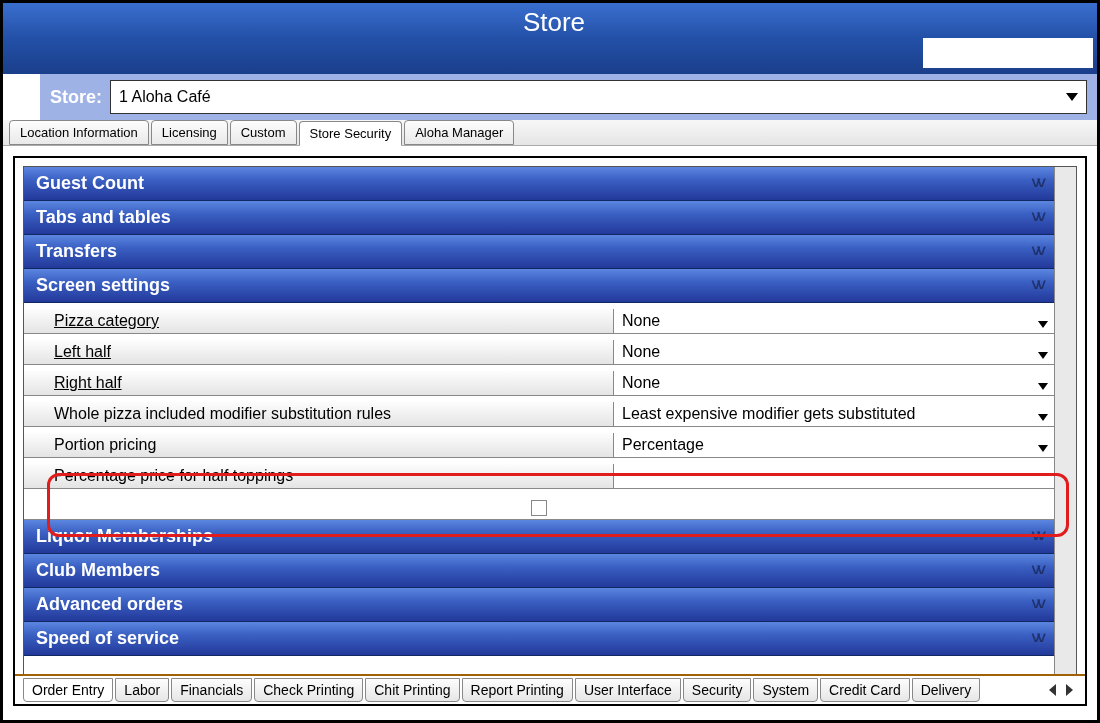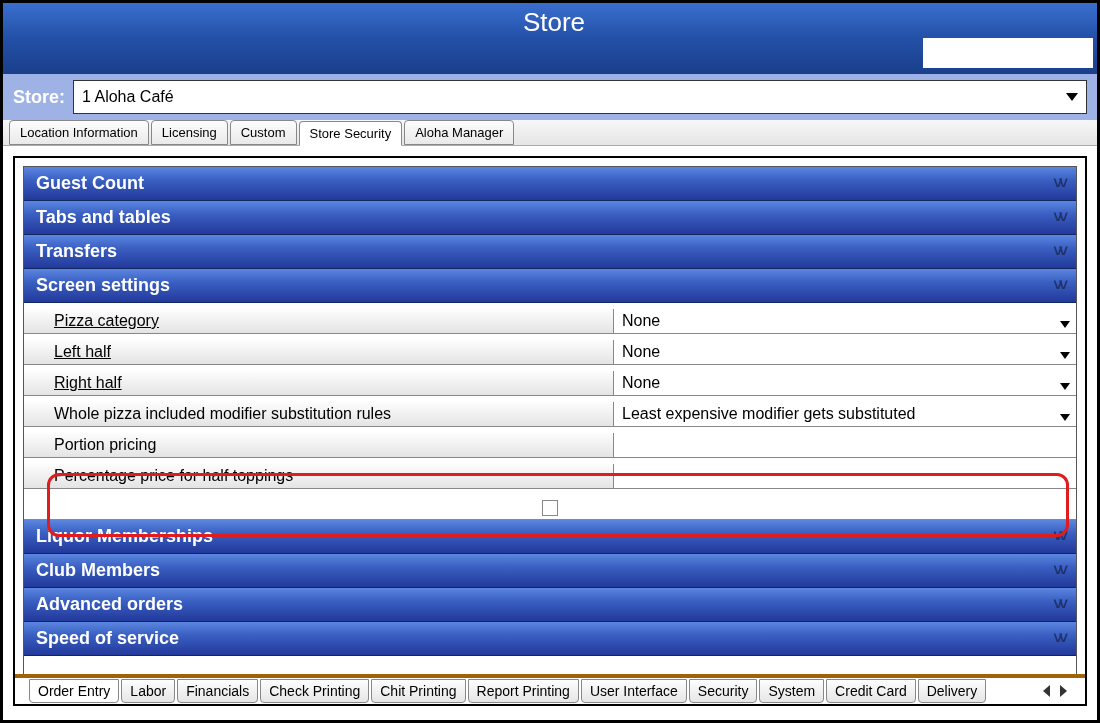--- a/index.html
+++ b/index.html
@@ -34,20 +34,21 @@
     background:#fff;
   }
 
   
   .store-row {
     background:#9fb2e5;
     padding: 6px 10px;
     display:flex;
     align-items:center;
     gap:8px;
+    margin-left:37px;
   }
   .store-row label {
     color:#fff;
     font-size:18px;
     font-weight:700;
   }
   .store-select {
     flex:1;
     height:28px;
     background:#fff;
@@ -96,21 +97,20 @@
     border:2px solid #000;
     height: 550px;
     padding:8px;
     position:relative;
   }
 
   .inner-area {
     border:1px solid #555;
     height: 100%;
     display:flex;
-    flex-direction:column;
   }
   .scroll-gutter {
     width:22px;
     background:#e9e9e9;
     border-left:1px solid #888;
   }
   .sections {
     flex:1;
     overflow:hidden;
   }
@@ -187,25 +187,25 @@
     top: 315px;
     width: 1022px;
     height: 64px;
     pointer-events:none;
   }
 
   
   .bottom-tabs {
     position:absolute;
     left:0; right:0; bottom:0;
-    border-top:4px solid #a16207;
-    background:#fff;
-    display:flex;
-    align-items:center;
-    padding:0 14px;
+    border-top:2px solid #a16207;
+    background:#fff;
+    display:flex;
+    align-items:center;
+    padding:0 8px;
     height:30px;
     margin-top:47px;
   }
   .bottom-tab {
     border:1px solid #888;
     background: linear-gradient(to bottom,#fdfdfd,#e6e6e6);
     padding:3px 8px;
     font-size:14px;
     margin-right:2px;
     border-bottom-left-radius:4px;
@@ -317,20 +317,24 @@
         <div class="prop-value">
           <span>Least expensive modifier gets substituted</span>
           <span class="caret"></span>
         </div>
       </div>
 
       <div class="prop-row">
         <div class="prop-label">
             <span>Portion pricing</span>
           </div>
+        <div class="prop-value">
+          <span>Percentage</span>
+          <span class="caret"></span>
+        </div>
       </div>
 
       <div class="prop-row">
         <div class="prop-label">
             <span>Percentage price for half toppings</span>
           </div>
       </div>
 
       <div class="prop-row">
         <div class="prop-value">

